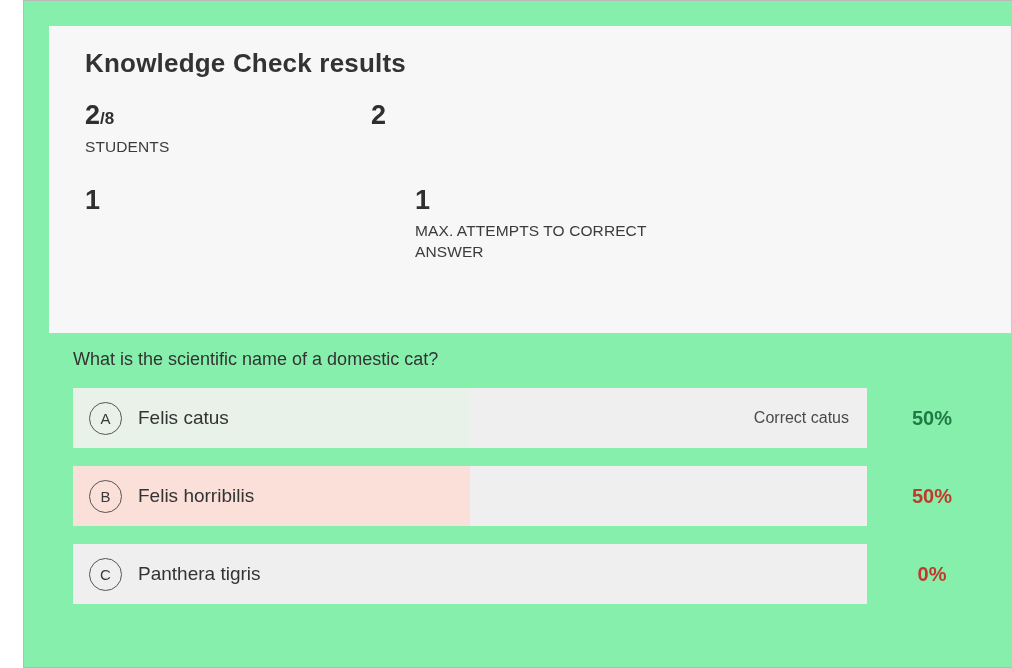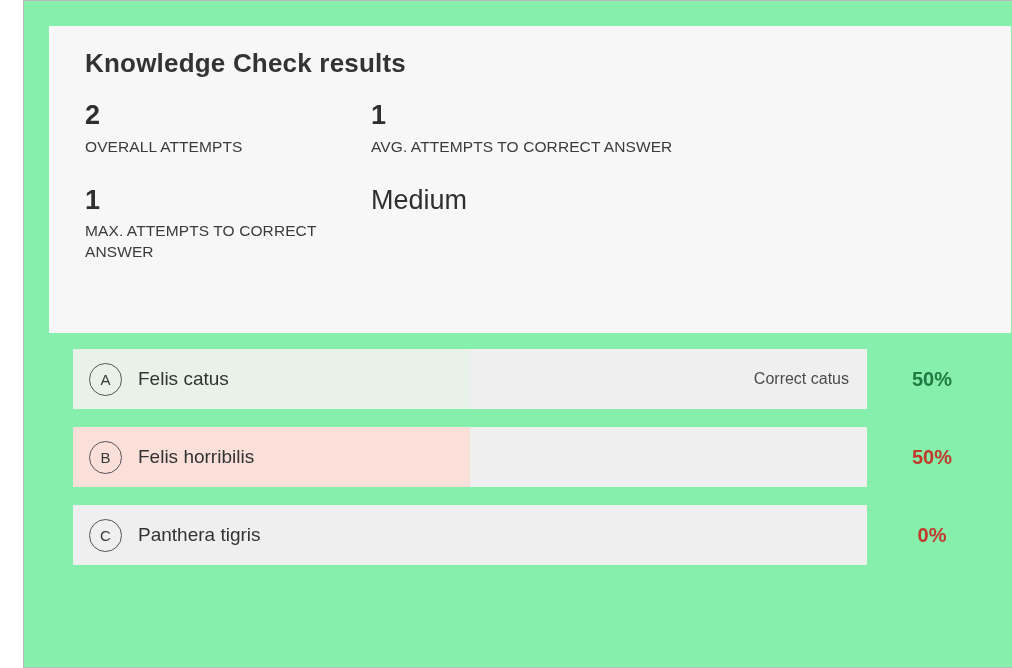--- a/index.html
+++ b/index.html
@@ -158,44 +158,46 @@
 </head>
 <body>
 
 <div class="page">
 
   <div class="summary-panel">
     <div class="summary-title">Knowledge Check results</div>
 
     <div class="stats-grid">
 
+      <div class="stat">
+        <div class="stat-value"><span>2</span><span class="denominator">/8</span></div>
+        <div class="stat-label">STUDENTS</div>
+      </div>
 
       <div class="stat">
         <div class="stat-value">2</div>
-        <div class="stat-label">OVERALL ATTEMPTS</div>
       </div>
 
       <div class="stat wide">
         <div class="stat-value">1</div>
-        <div class="stat-label">AVG. ATTEMPTS TO CORRECT ANSWER</div>
       </div>
 
       <div class="stat">
         <div class="stat-value">1</div>
         <div class="stat-label">MAX. ATTEMPTS TO CORRECT ANSWER</div>
       </div>
 
       <div class="stat">
-        <div class="stat-value word">Medium</div>
       </div>
 
     </div>
   </div>
 
   <div class="question-block">
+    <div class="question-text">What is the scientific name of a domestic cat?</div>
 
     <div class="answer-row">
       <div class="bar">
         <div class="bar-fill correct" id="fill-a" style="width: 50%;"></div>
         <div class="bar-content">
           <div class="letter-badge">A</div>
           <div class="answer-text">Felis catus</div>
           <div class="correct-tag">Correct catus</div>
         </div>
       </div>

